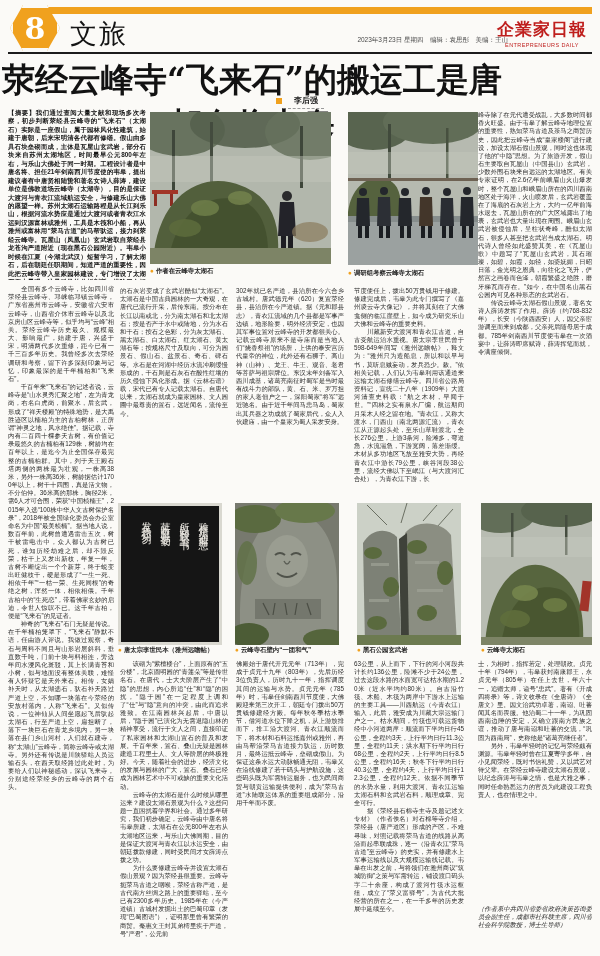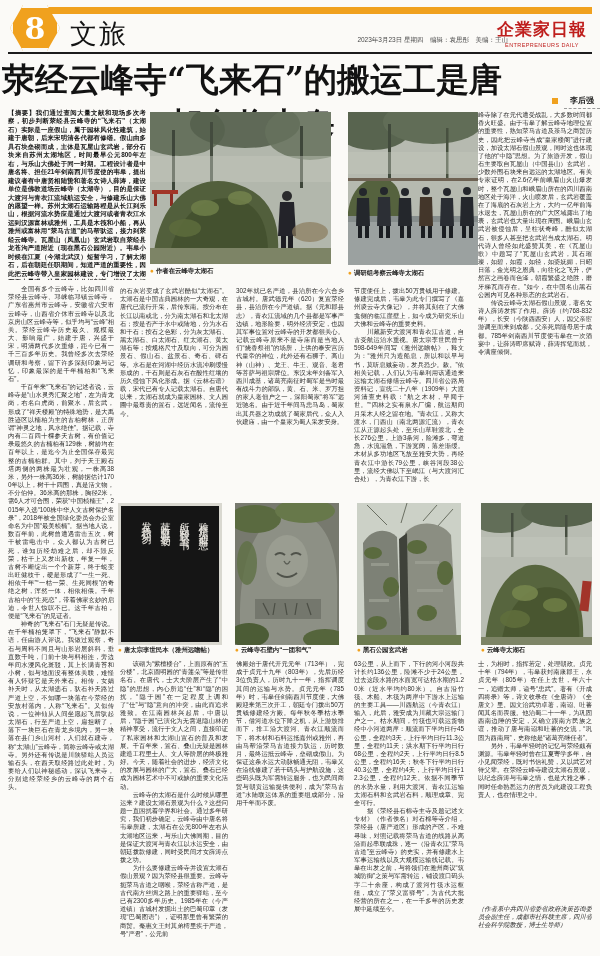--- a/index.html
+++ b/index.html
@@ -15,21 +15,21 @@
   .section-en{position:absolute;left:134px;top:21px;font-size:21px;color:#2e2e2e;
               font-family:"DejaVu Sans Mono",monospace;letter-spacing:3px;}
   .dateline{position:absolute;left:348px;top:36px;width:160px;font-size:6.5px;color:#4a4a4a;text-align:right;}
   .logo{position:absolute;right:8px;top:18px;width:100px;text-align:center;}
   .logo-cn{font-family:"DejaVu Serif",serif;font-weight:900;font-size:17px;color:#bf1f1d;letter-spacing:1px;}
   .logo-en{font-size:5.5px;color:#bf1f1d;letter-spacing:.4px;margin-top:1px;}
   .rule{position:absolute;left:8px;top:52px;width:584px;height:2px;background:#1c1c1c;}
   
   .headline{position:absolute;left:0;top:58px;width:504px;text-align:center;
             font-family:"DejaVu Serif",serif;font-weight:700;font-size:33px;color:#121212;letter-spacing:0px;}
-  .byline{position:absolute;left:0;top:95px;width:600px;text-align:right;font-size:8px;color:#222;}
+  .byline{position:absolute;left:0;top:95px;width:600px;text-align:center;font-size:8px;color:#222;}
   .byline .sq{display:inline-block;width:6px;height:6px;background:#f0a11e;margin-right:4px;vertical-align:middle;}
   .byline .nm{display:inline-block;padding:0 6px 2px 6px;border-bottom:1px dashed #9a9a9a;font-weight:bold;}
   
   .txt{position:absolute;font-size:6.3px;line-height:1.3;text-align:justify;color:#2b2b2b;
        overflow:hidden;word-break:break-all;white-space:pre-wrap;}
   .abstract{font-weight:bold;color:#161616;font-size:6.4px;line-height:1.32;}
   .credit{font-style:italic;}
   
   .ph{position:absolute;overflow:hidden;background:#b4b8ae;}
   .ph svg{display:block;}

